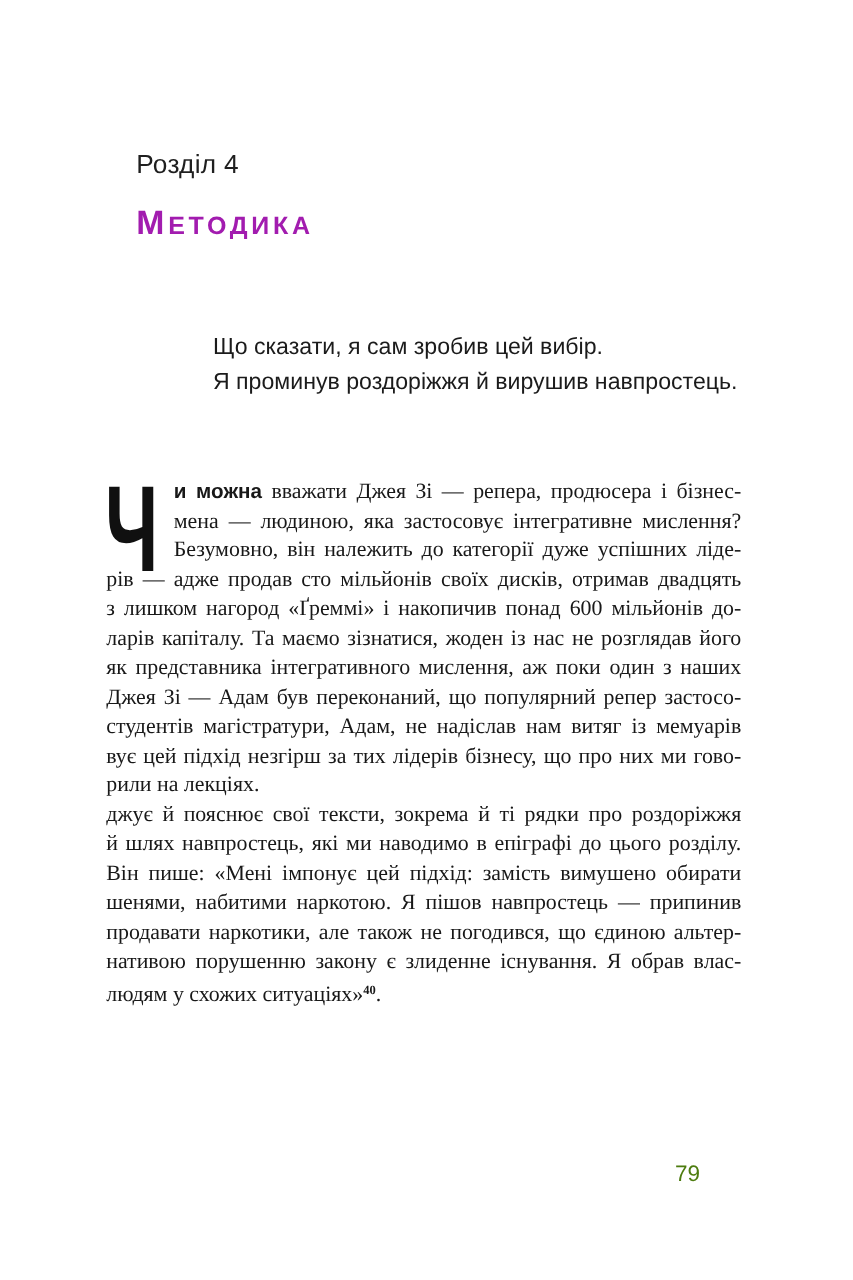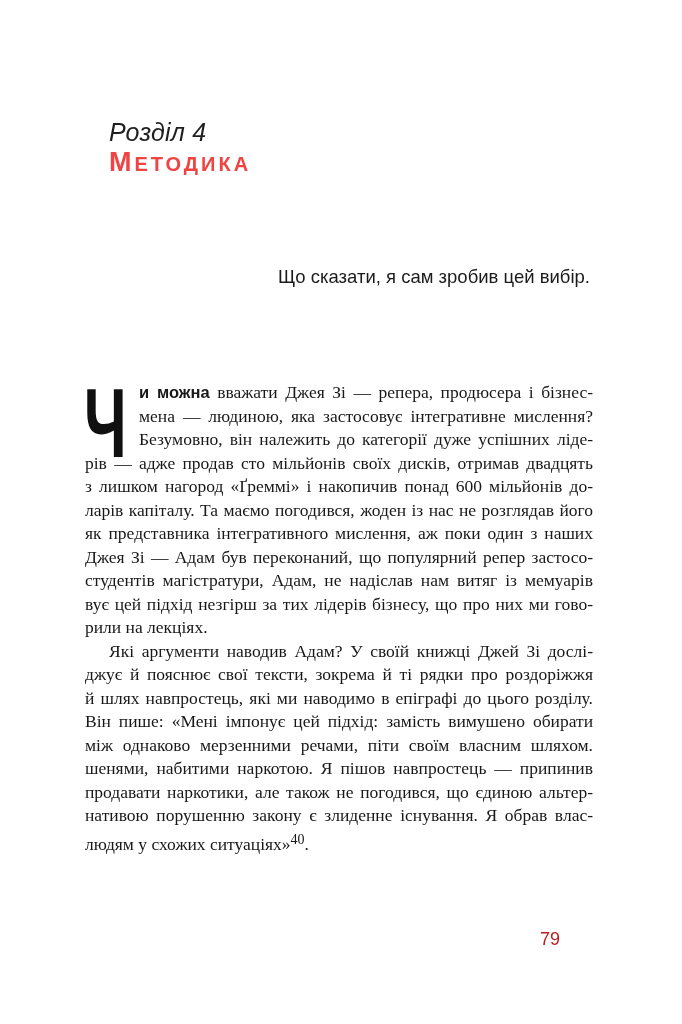--- a/index.html
+++ b/index.html
@@ -8,22 +8,22 @@
     position:relative;
     width:682px; height:1024px;
     background:#ffffff;
     font-family:"Liberation Serif", serif;
     color:#1a1a1a;
     overflow:hidden;
   }
 
   
   .chapter { position:absolute; left:109px; top:119px; font-family:"Liberation Sans", sans-serif; }
-  .chapter-label { font-size:25px; line-height:26px; font-weight:400; color:#1f1f1f; letter-spacing:.2px;font-style:italic; }
-  .chapter-title { margin-top:2px; font-weight:700; color:#ef4444; letter-spacing:3px; white-space:nowrap; }
+  .chapter-label { font-size:21px; line-height:26px; font-weight:400; color:#1f1f1f; letter-spacing:.2px; }
+  .chapter-title { margin-top:18px; font-weight:700; color:#a21caf; letter-spacing:3px; white-space:nowrap; }
   .chapter-title .cap-big   { font-size:27px; line-height:30px; }
   .chapter-title .cap-small { font-size:20px; line-height:30px; }
 
   
   .epigraph {
     position:absolute; right:92px; top:263px;
     text-align:left;
     font-family:"Liberation Sans", sans-serif;
     font-size:18.5px; line-height:28px; color:#1b1b1b;
   }
@@ -43,64 +43,63 @@
   .bl {
     font-size:17.5px; line-height:23.5px; height:23.5px;
     color:#181818;
     text-align:justify; text-align-last:justify;
     white-space:nowrap; overflow:visible;
   }
   .bl.lastline { text-align:right; text-align-last:left; }
   .bl.dc-ind { margin-left:54px; }      
   .bl.p-ind  { padding-left:24px; }     
   .lead-bold { font-family:"Liberation Sans", sans-serif; font-weight:700; font-size:16.5px; }
-  sup.fn { font-size:14px; vertical-align:6px; }
+  sup.fn { font-size:10px; vertical-align:6px;font-weight:bold; }
 
   
   .pagenum {
     position:absolute; left:540px; top:928px;
     font-family:"Liberation Sans", sans-serif;
-    font-size:18px; line-height:22px; color:#b91c1c;
+    font-size:18px; line-height:22px; color:#4d7c0f;
   }
 </style>
 </head>
 <body>
 
 <div class="page">
 
   <div class="chapter">
     <div class="chapter-label">Розділ 4</div>
     <div class="chapter-title"><span class="cap-big">М</span><span class="cap-small">ЕТОДИКА</span></div>
   </div>
 
   <div class="epigraph">
     <div>Що сказати, я сам зробив цей вибір.</div>
+    <div>Я проминув роздоріжжя й вирушив навпростець.</div>
   </div>
 
   <div class="dropcap">Ч</div>
 
   <div class="body-text">
 
     <div class="bl dc-ind"><span class="lead-bold">и можна</span> <span>вважати Джея Зі — репера, продюсера і бізнес-</span></div>
     <div class="bl dc-ind">мена — людиною, яка застосовує інтегративне мислення?</div>
     <div class="bl dc-ind">Безумовно, він належить до категорії дуже успішних ліде-</div>
     <div class="bl">рів — адже продав сто мільйонів своїх дисків, отримав двадцять</div>
     <div class="bl">з лишком нагород «Ґреммі» і накопичив понад 600 мільйонів до-</div>
-    <div class="bl">ларів капіталу. Та маємо погодився, жоден із нас не розглядав його</div>
+    <div class="bl">ларів капіталу. Та маємо зізнатися, жоден із нас не розглядав його</div>
     <div class="bl">як представника інтегративного мислення, аж поки один з наших</div>
     <div class="bl">Джея Зі — Адам був переконаний, що популярний репер застосо-</div>
     <div class="bl">студентів магістратури, Адам, не надіслав нам витяг із мемуарів</div>
     <div class="bl">вує цей підхід незгірш за тих лідерів бізнесу, що про них ми гово-</div>
     <div class="bl lastline">рили на лекціях.</div>
 
-    <div class="bl p-ind">Які аргументи наводив Адам? У своїй книжці Джей Зі дослі-</div>
     <div class="bl">джує й пояснює свої тексти, зокрема й ті рядки про роздоріжжя</div>
     <div class="bl">й шлях навпростець, які ми наводимо в епіграфі до цього розділу.</div>
     <div class="bl">Він пише: «Мені імпонує цей підхід: замість вимушено обирати</div>
-    <div class="bl">між однаково мерзенними речами, піти своїм власним шляхом.</div>
     <div class="bl">шенями, набитими наркотою. Я пішов навпростець — припинив</div>
     <div class="bl">продавати наркотики, але також не погодився, що єдиною альтер-</div>
     <div class="bl">нативою порушенню закону є злиденне існування. Я обрав влас-</div>
     <div class="bl lastline"><span>людям у схожих ситуаціях»</span><sup class="fn">40</sup><span>.</span></div>
   </div>
 
   <div class="pagenum">79</div>
 
 </div>
 

